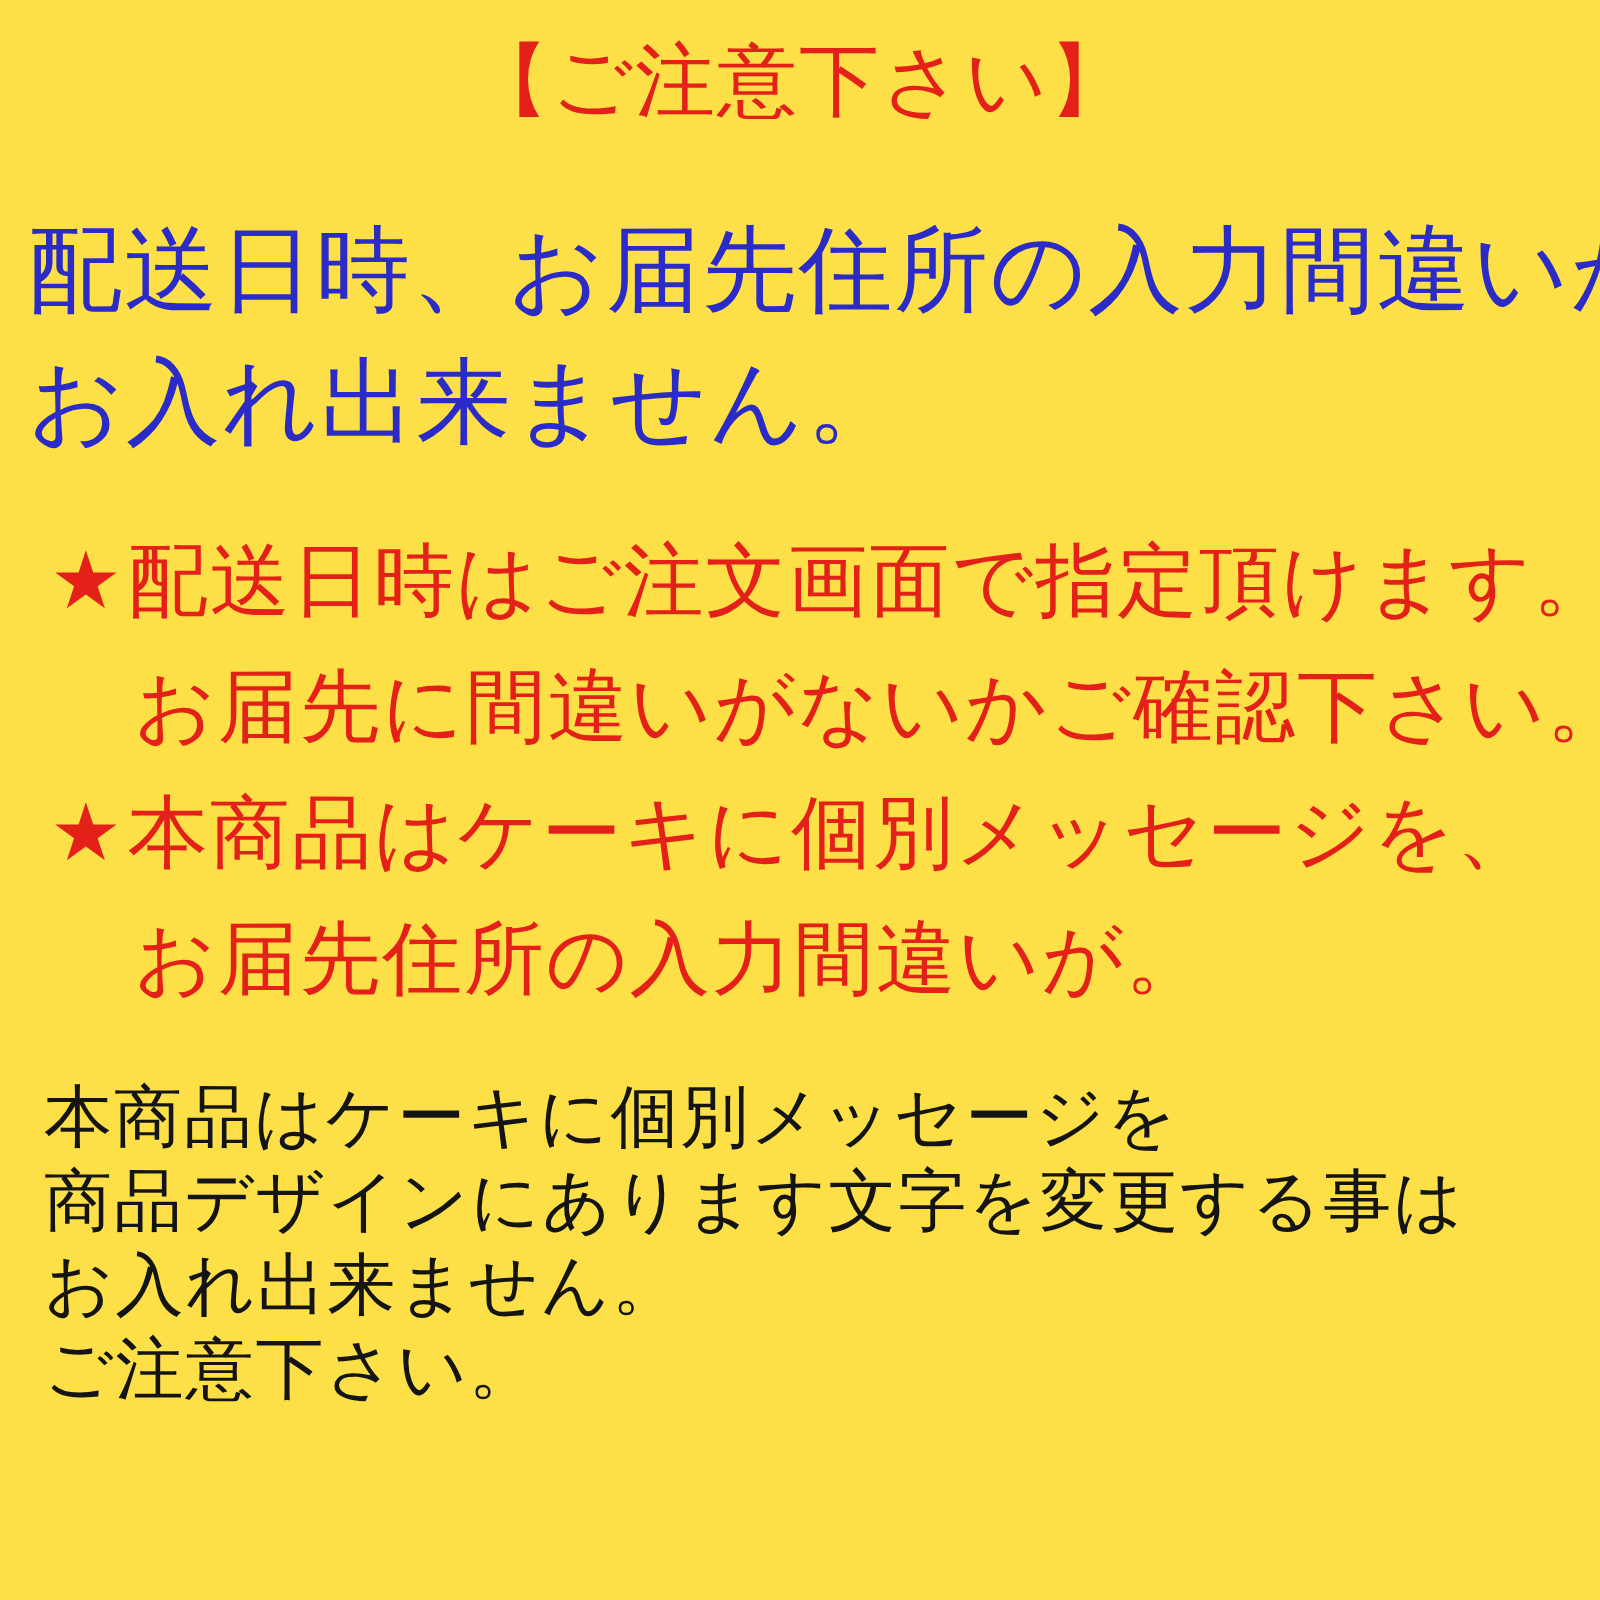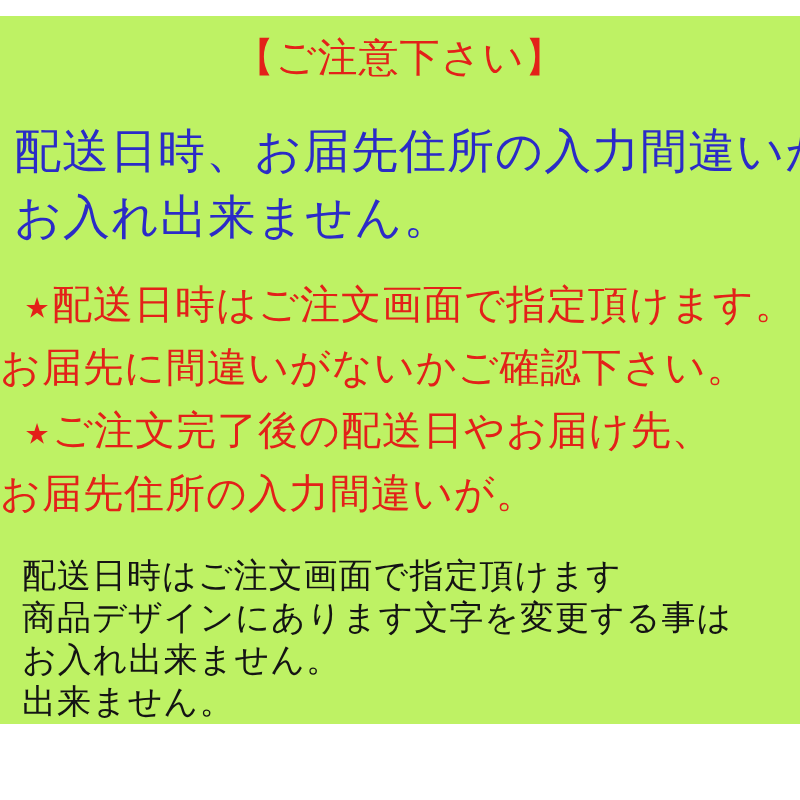--- a/index.html
+++ b/index.html
@@ -2,25 +2,24 @@
 <html><head>
 <meta charset="utf-8">
 <style>
   html, body {
     margin: 0;
     padding: 0;
   }
   .page {
     position: relative;
     width: 800px;
-    height: 708px;
-    background: #bef264;
+    height: 800px;
+    background: #fde047;
     overflow: hidden;
     font-family: "Liberation Sans", "DejaVu Sans", sans-serif;
-    margin-top: 16px;
   }
   .title {
     padding-top: 18px;
     text-align: center;
     font-size: 40px;
     line-height: 46px;
     color: #E32119;
     letter-spacing: 1px;
   }
   .intro {
@@ -36,26 +35,26 @@
   }
   .warnings {
     margin-top: 26px;
     color: #E32119;
     font-size: 40px;
     letter-spacing: 1px;
   }
   .warn-line {
     line-height: 63px;
     white-space: nowrap;
-    font-family: Liberation Mono, monospace;
   }
   .warn-line.starred {
     padding-left: 25px;
   }
   .warn-line.cont {
+    padding-left: 67px;
   }
   .star {
     display: inline-block;
     margin-right: 2px;
   }
   .notes {
     margin-top: 26px;
     padding-left: 22px;
     color: #141414;
     font-size: 34px;
@@ -80,26 +79,26 @@
 
   <div class="warnings">
 
     <div class="warn-line starred">
       <span class="star">★</span><span>配送日時はご注文画面で指定頂けます。</span>
     </div>
 
     <div class="warn-line cont">お届先に間違いがないかご確認下さい。</div>
 
     <div class="warn-line starred">
-      <span class="star">★</span><span>ご注文完了後の配送日やお届け先、</span>
+      <span class="star">★</span><span>本商品はケーキに個別メッセージを、</span>
     </div>
     <div class="warn-line cont">お届先住所の入力間違いが。</div>
 
   </div>
 
   <div class="notes">
-    <div class="note-line">配送日時はご注文画面で指定頂けます</div>
+    <div class="note-line">本商品はケーキに個別メッセージを</div>
     <div class="note-line">商品デザインにあります文字を変更する事は</div>
     <div class="note-line">お入れ出来ません。</div>
-    <div class="note-line">出来ません。</div>
+    <div class="note-line">ご注意下さい。</div>
   </div>
 
 </div>
 
 </body></html>

